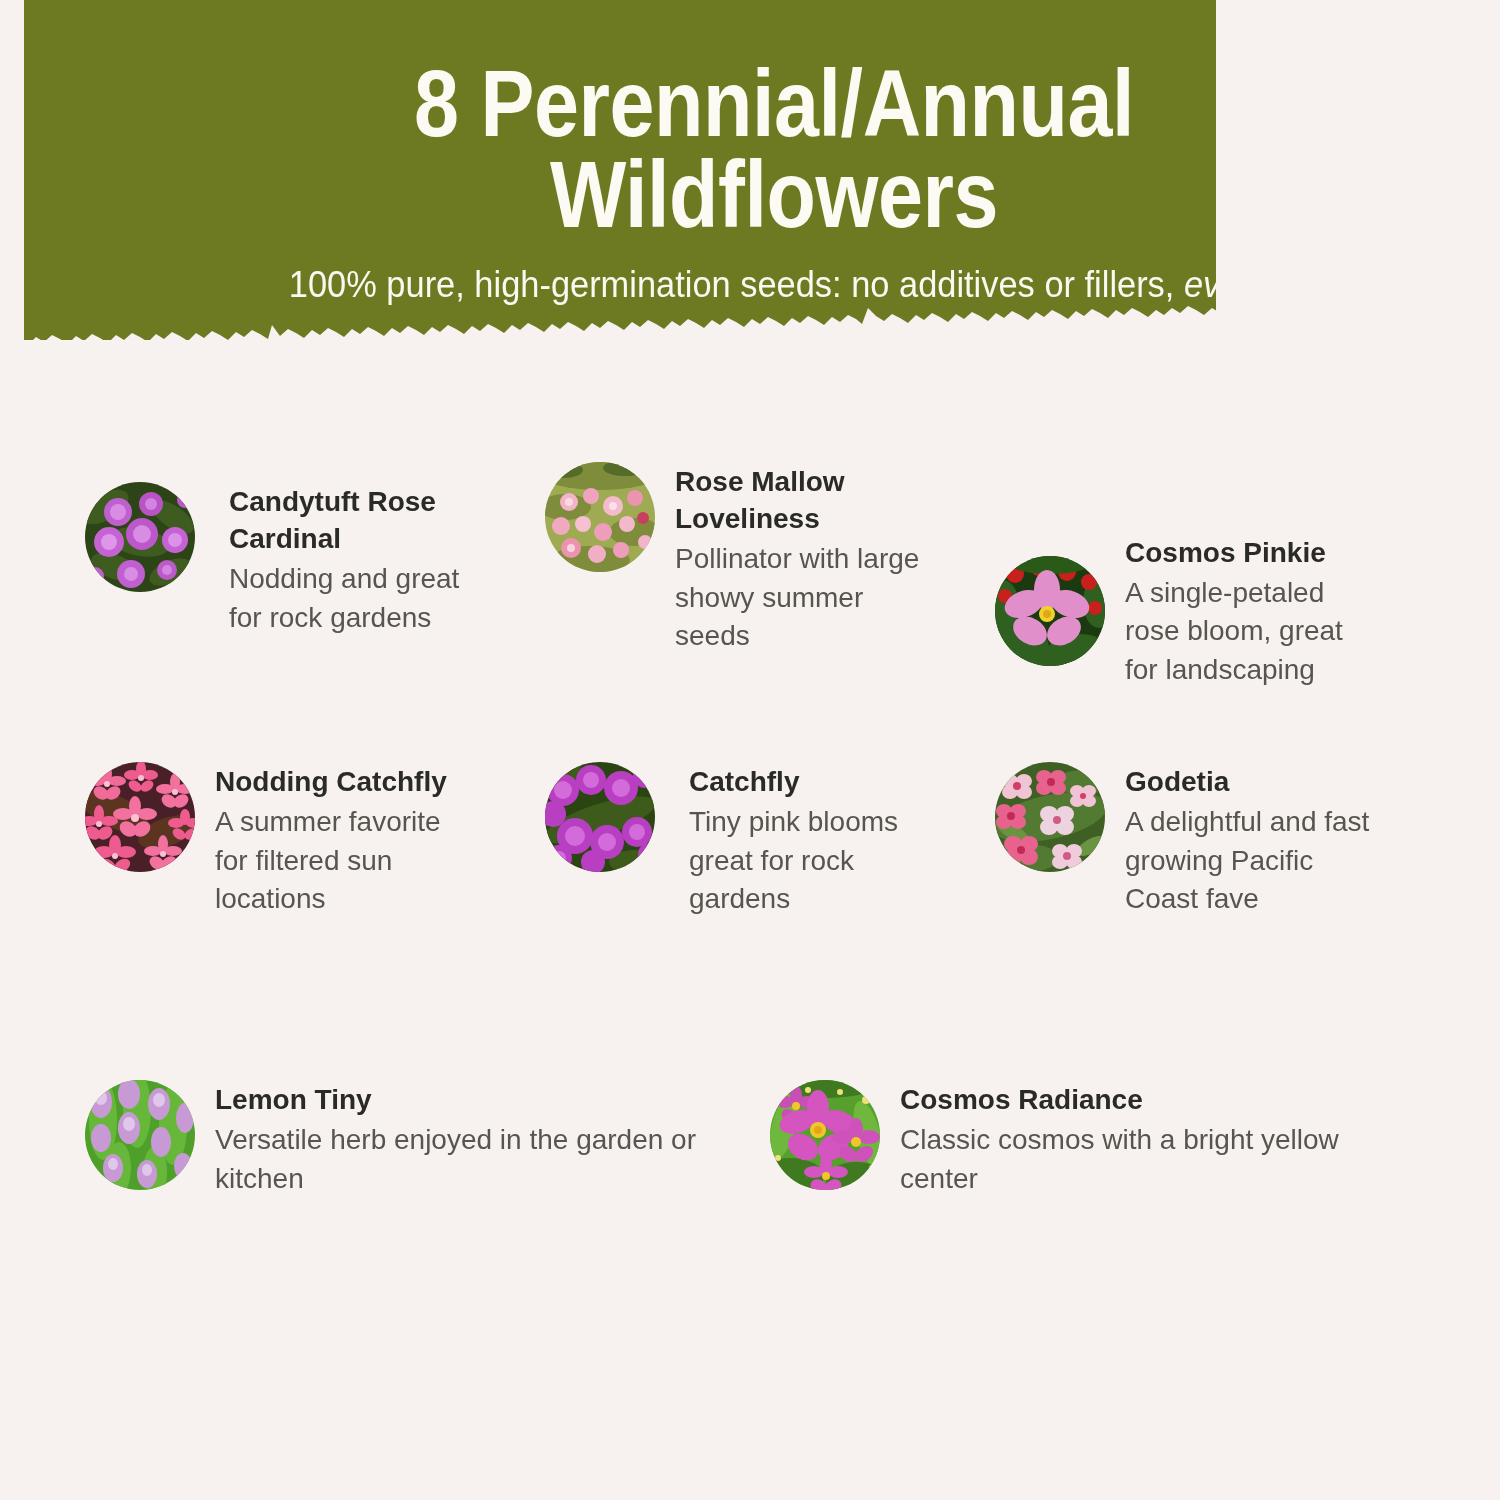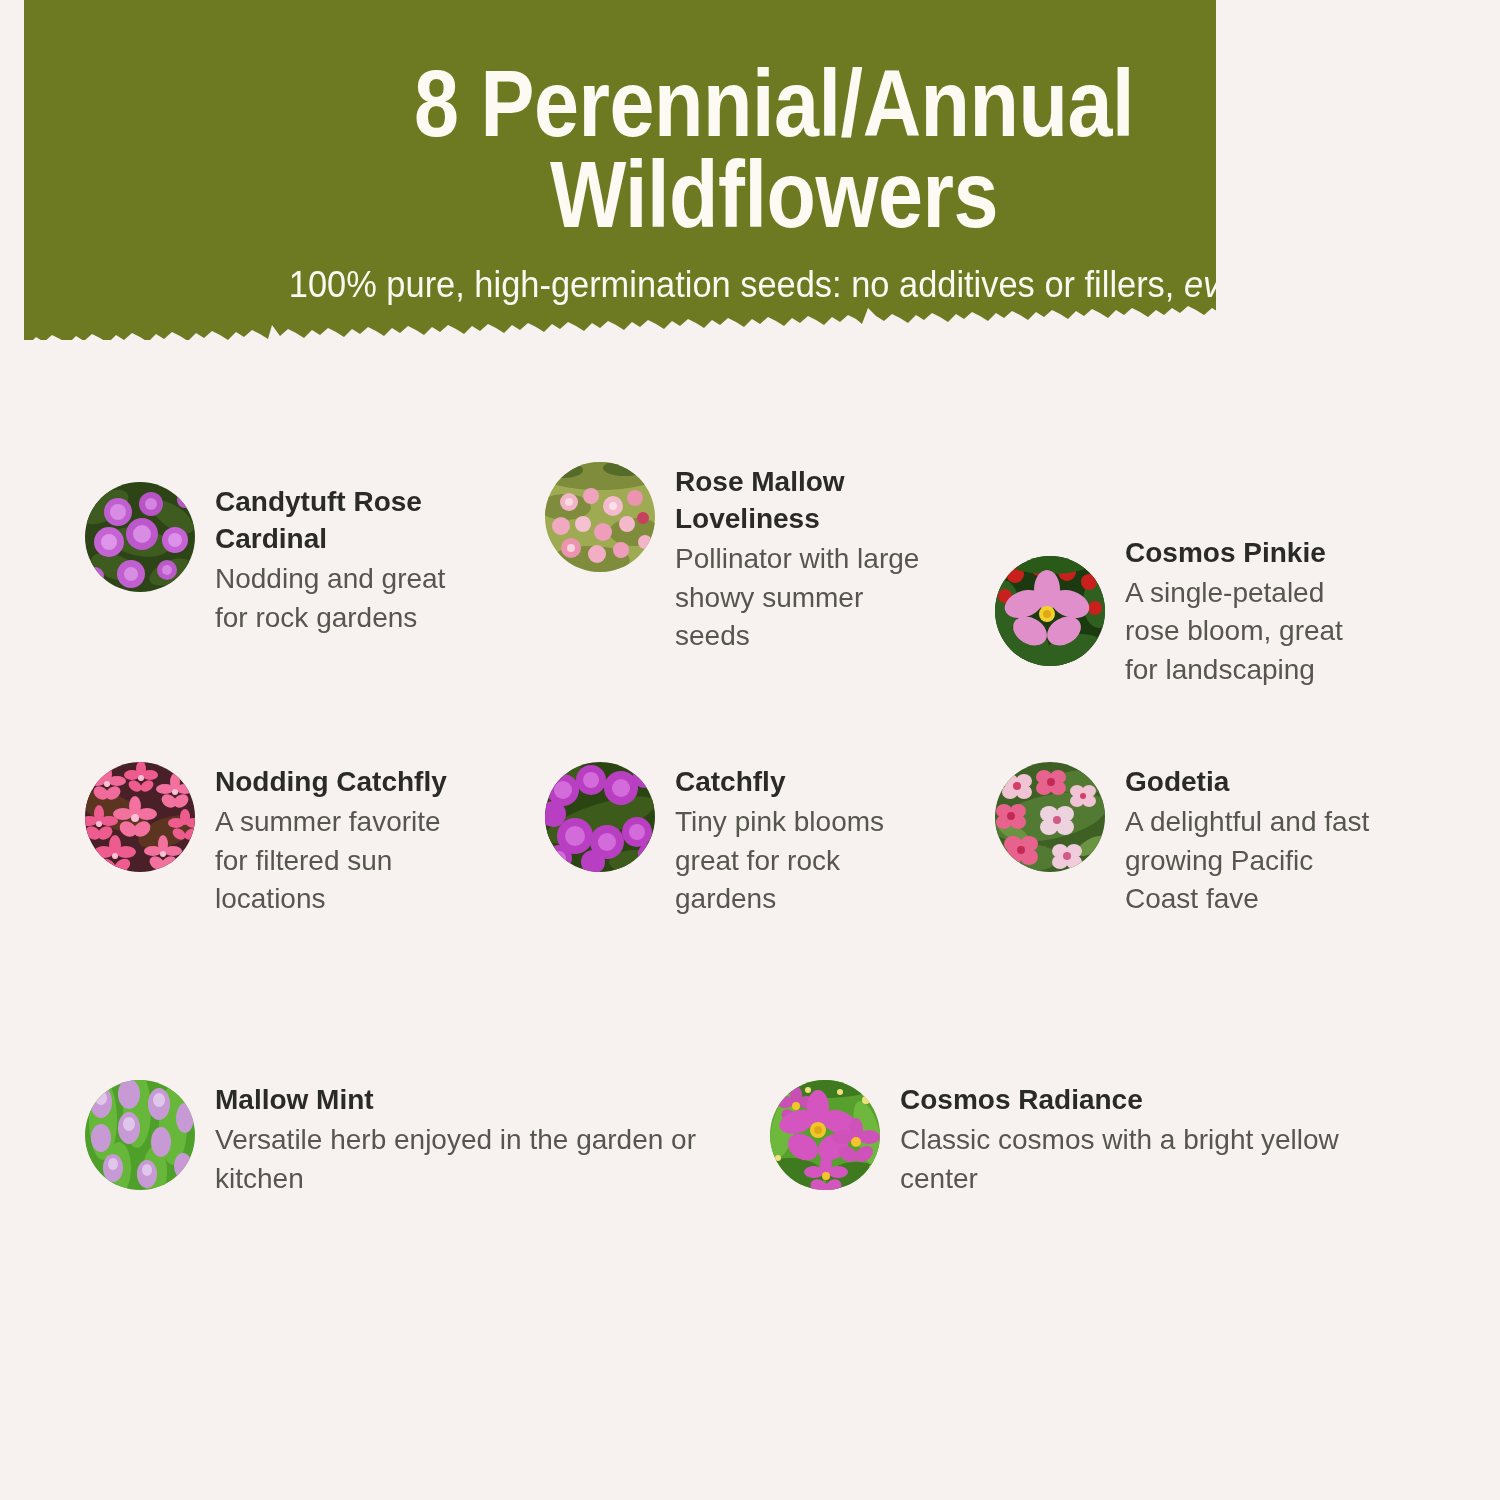--- a/index.html
+++ b/index.html
@@ -82,21 +82,21 @@
   }
   .row-3 { }
   .row-2 { }
 
   .cell {
     display: flex;
     align-items: flex-start;
     box-sizing: border-box;
   }
   .row-3 .cell { width: 460px; }
-  .row-3 .cell.c1 { padding-left: 85px; }
+  .row-3 .cell.c1 { padding-left: 85px; gap: 14px; }
   .row-3 .cell.c2 { padding-left: 85px; }
   .row-3 .cell.c3 { padding-left: 75px; }
 
   .row-2 .cell { width: 700px; }
   .row-2 .cell.c1 { padding-left: 85px; }
   .row-2 .cell.c2 { padding-left: 70px; }
 
   .thumb {
     width: 110px;
     height: 110px;
@@ -556,21 +556,21 @@
           <g fill="#E0C6EA">
             <ellipse cx="16" cy="18" rx="6" ry="7"></ellipse>
             <ellipse cx="44" cy="44" rx="6" ry="7"></ellipse>
             <ellipse cx="74" cy="20" rx="6" ry="7"></ellipse>
             <ellipse cx="28" cy="84" rx="5" ry="6"></ellipse>
             <ellipse cx="62" cy="90" rx="5" ry="6"></ellipse>
           </g>
         </svg>
       </div>
       <div class="txt">
-        <div class="name">Mallow Mint</div>
+        <div class="name">Lemon Tiny</div>
         <div class="desc">Versatile herb enjoyed in the garden or kitchen</div>
       </div>
     </div>
 
     <div class="cell c2 top-h">
       <div class="thumb">
         <svg width="110" height="110" viewBox="0 0 110 110">
           <rect width="110" height="110" fill="#57A02E"></rect>
           <g fill="#3F7A20">
             <ellipse cx="20" cy="96" rx="34" ry="18"></ellipse>

